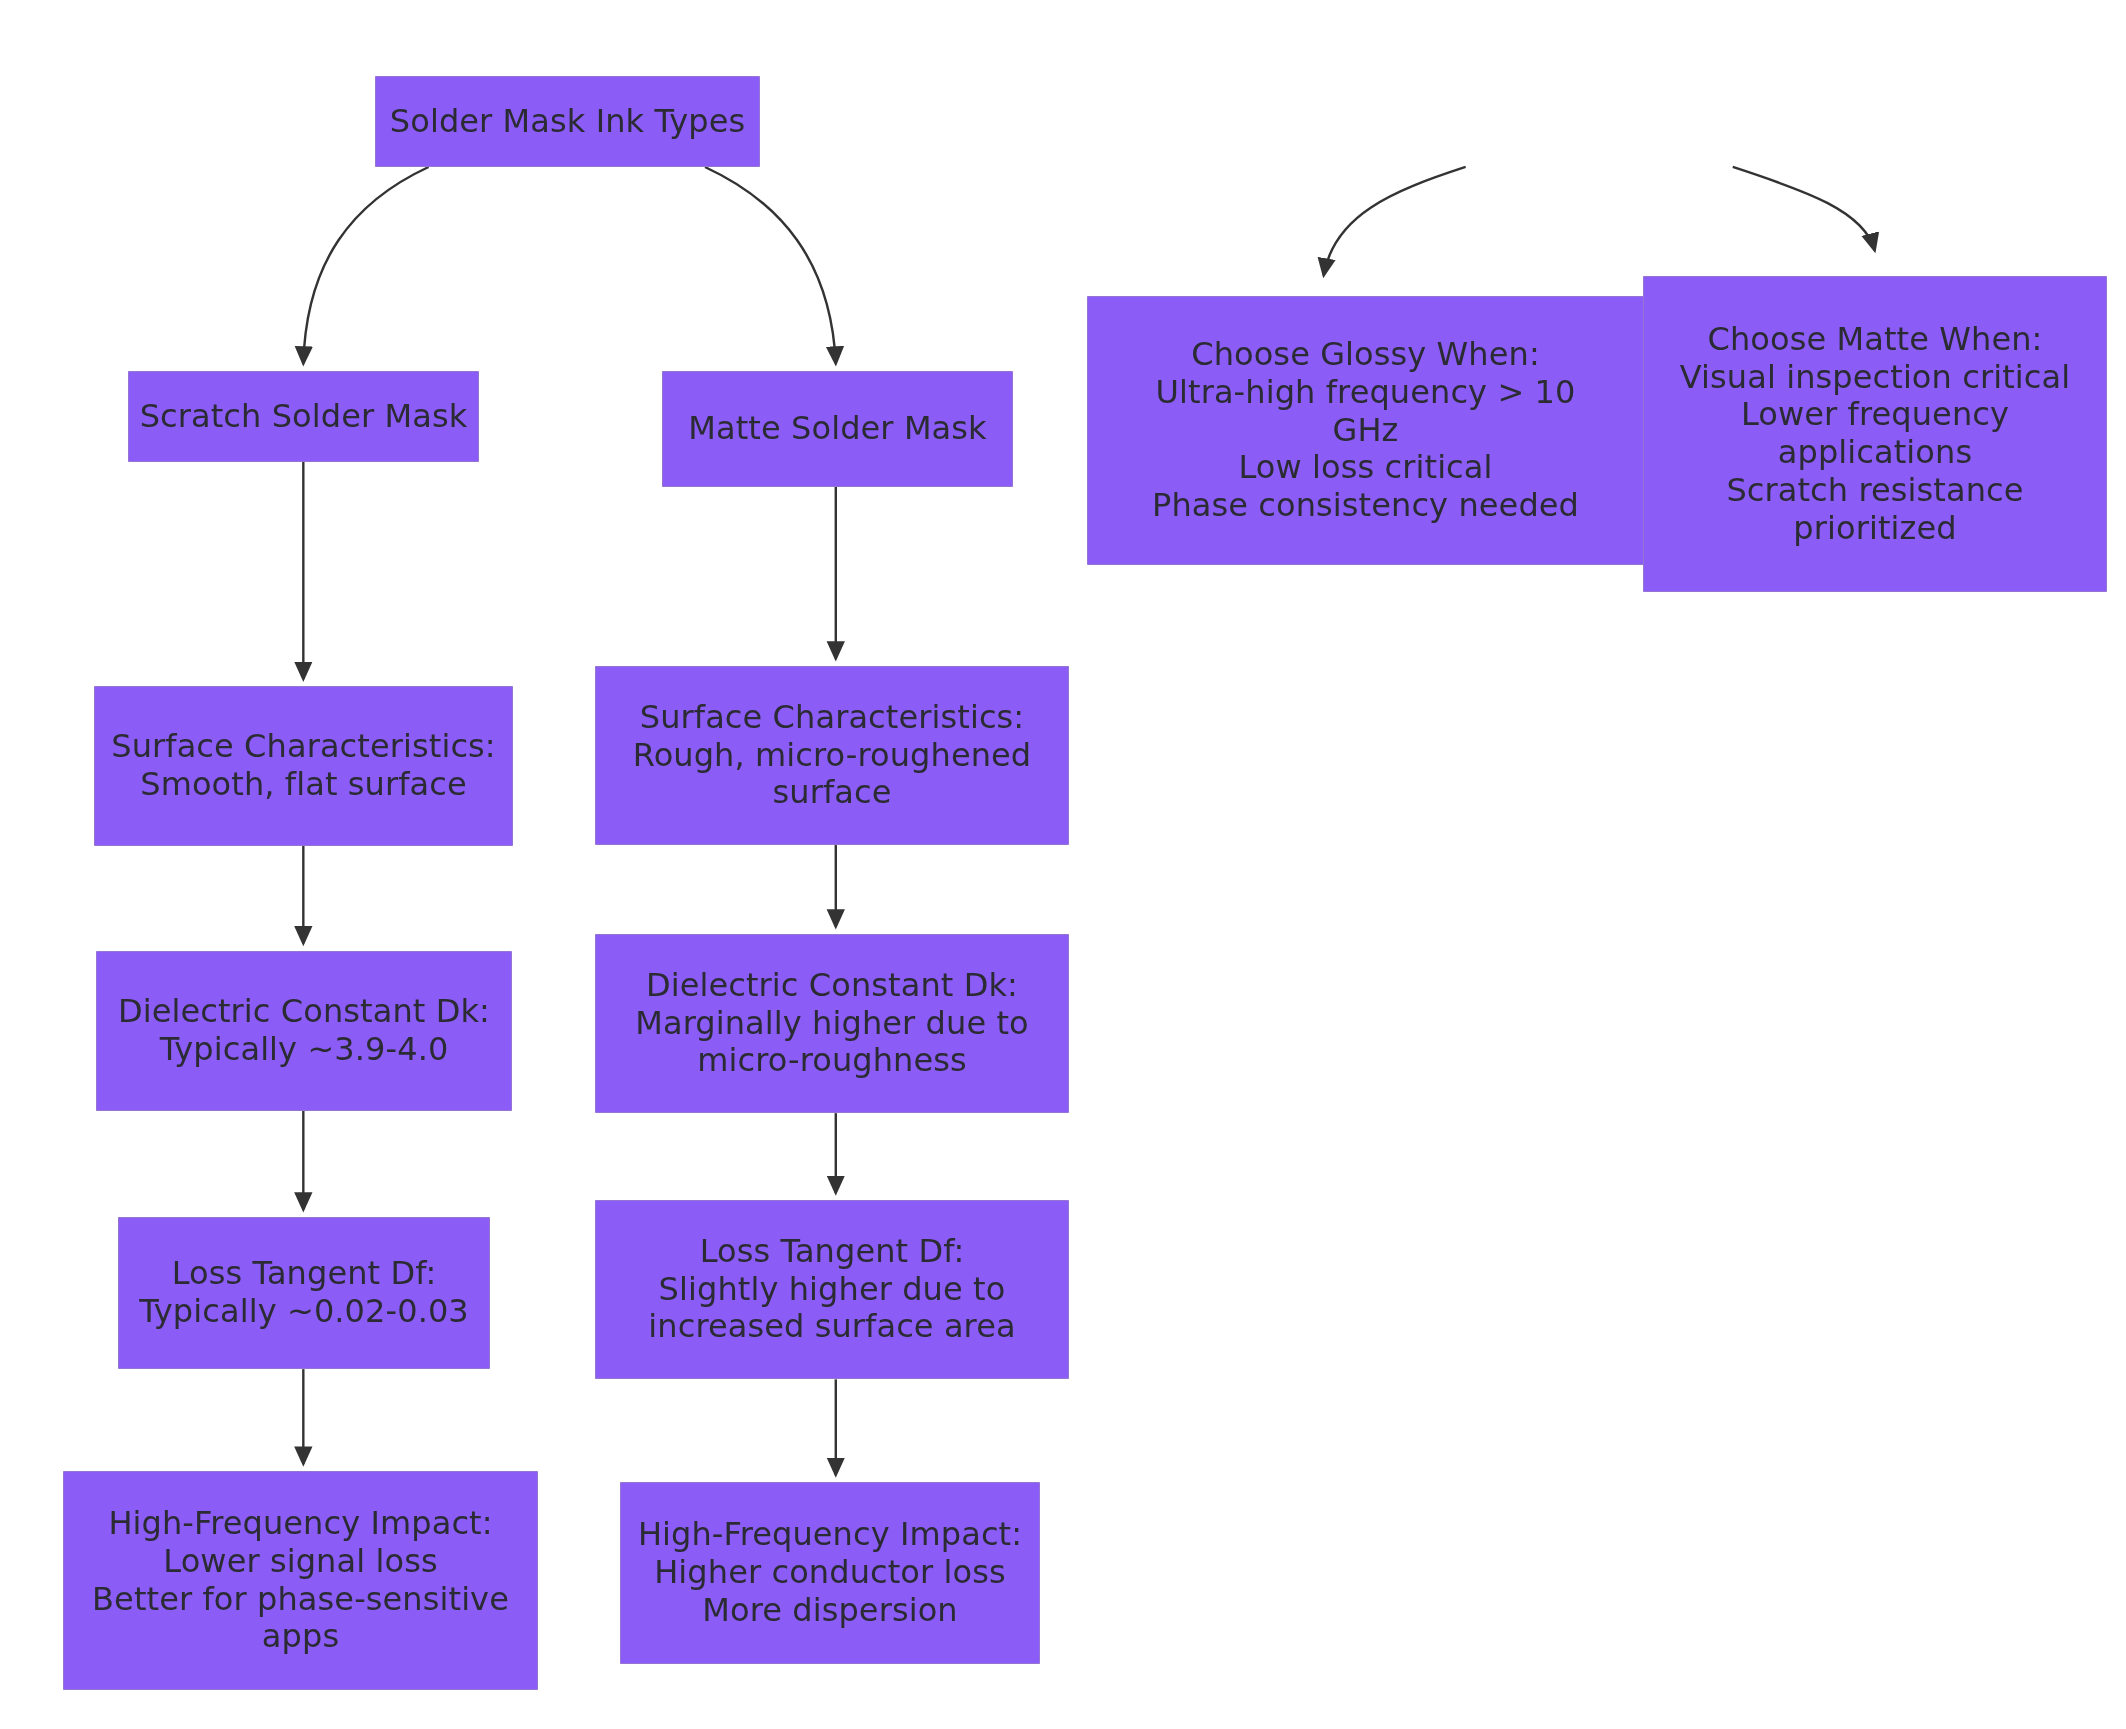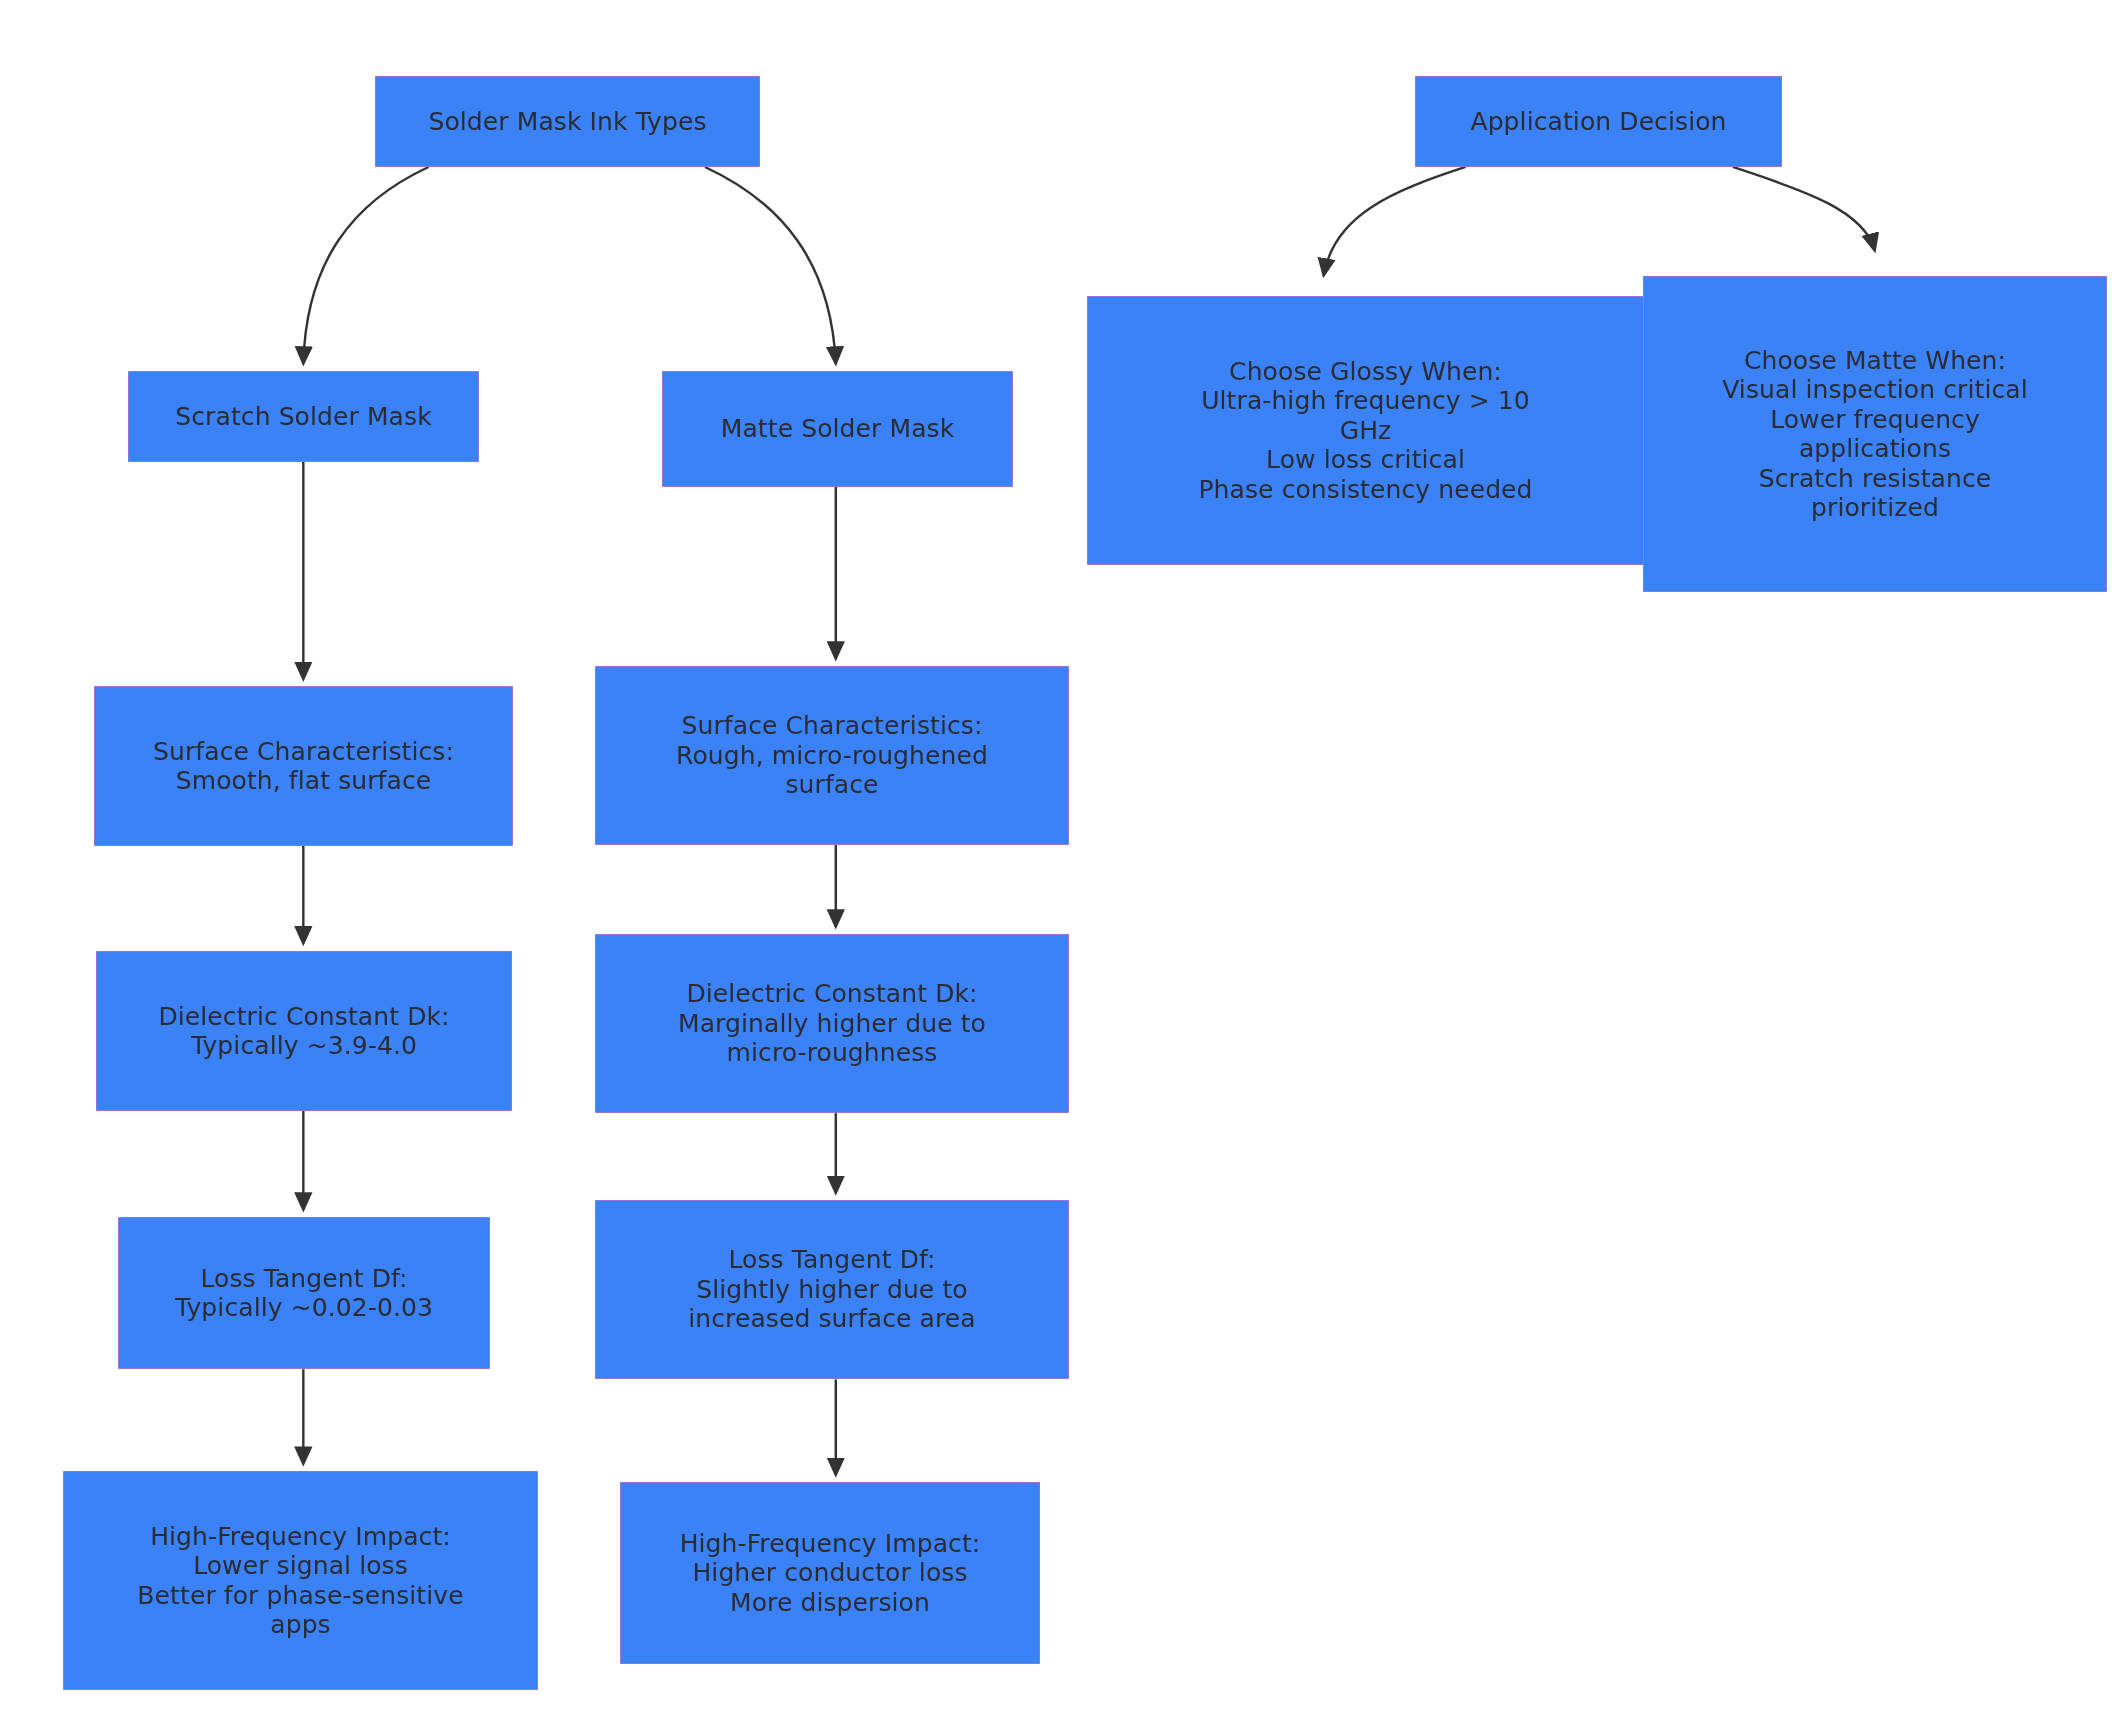--- a/index.html
+++ b/index.html
@@ -19,29 +19,29 @@
     position: absolute;
     left: 0;
     top: 0;
     width: 2127px;
     height: 1730px;
     pointer-events: none;
   }
   .node {
     position: absolute;
     box-sizing: border-box;
-    background: #3b82f6;
+    background: #8b5cf6;
     border: 1.9px solid #9575d4;
     border-radius: 0.9px;
     display: flex;
     align-items: center;
     justify-content: center;
     text-align: center;
     color: #2b2b33;
-    font-size: 25px;
+    font-size: 32px;
     line-height: 1.18;
     letter-spacing: 0.1px;
   }
   .node .lbl {
     width: 100%;
     padding: 0 9.3px;
     white-space: pre-line;
   }
 </style>
 </head>
@@ -125,23 +125,20 @@
 Better for phase-sensitive
 apps</span>
   </div>
 
   <div class="node" style="left:620px;top:1482px;width:420px;height:182px;">
     <span class="lbl">High-Frequency Impact:
 Higher conductor loss
 More dispersion</span>
   </div>
 
-  <div class="node" style="left:1415px;top:76px;width:367px;height:91px;">
-    <span class="lbl">Application Decision</span>
-  </div>
 
   <div class="node" style="left:1087px;top:296px;width:557px;height:269px;">
     <span class="lbl">Choose Glossy When:
 Ultra-high frequency &gt; 10
 GHz
 Low loss critical
 Phase consistency needed</span>
   </div>
 
   <div class="node" style="left:1643px;top:276px;width:464px;height:316px;">

